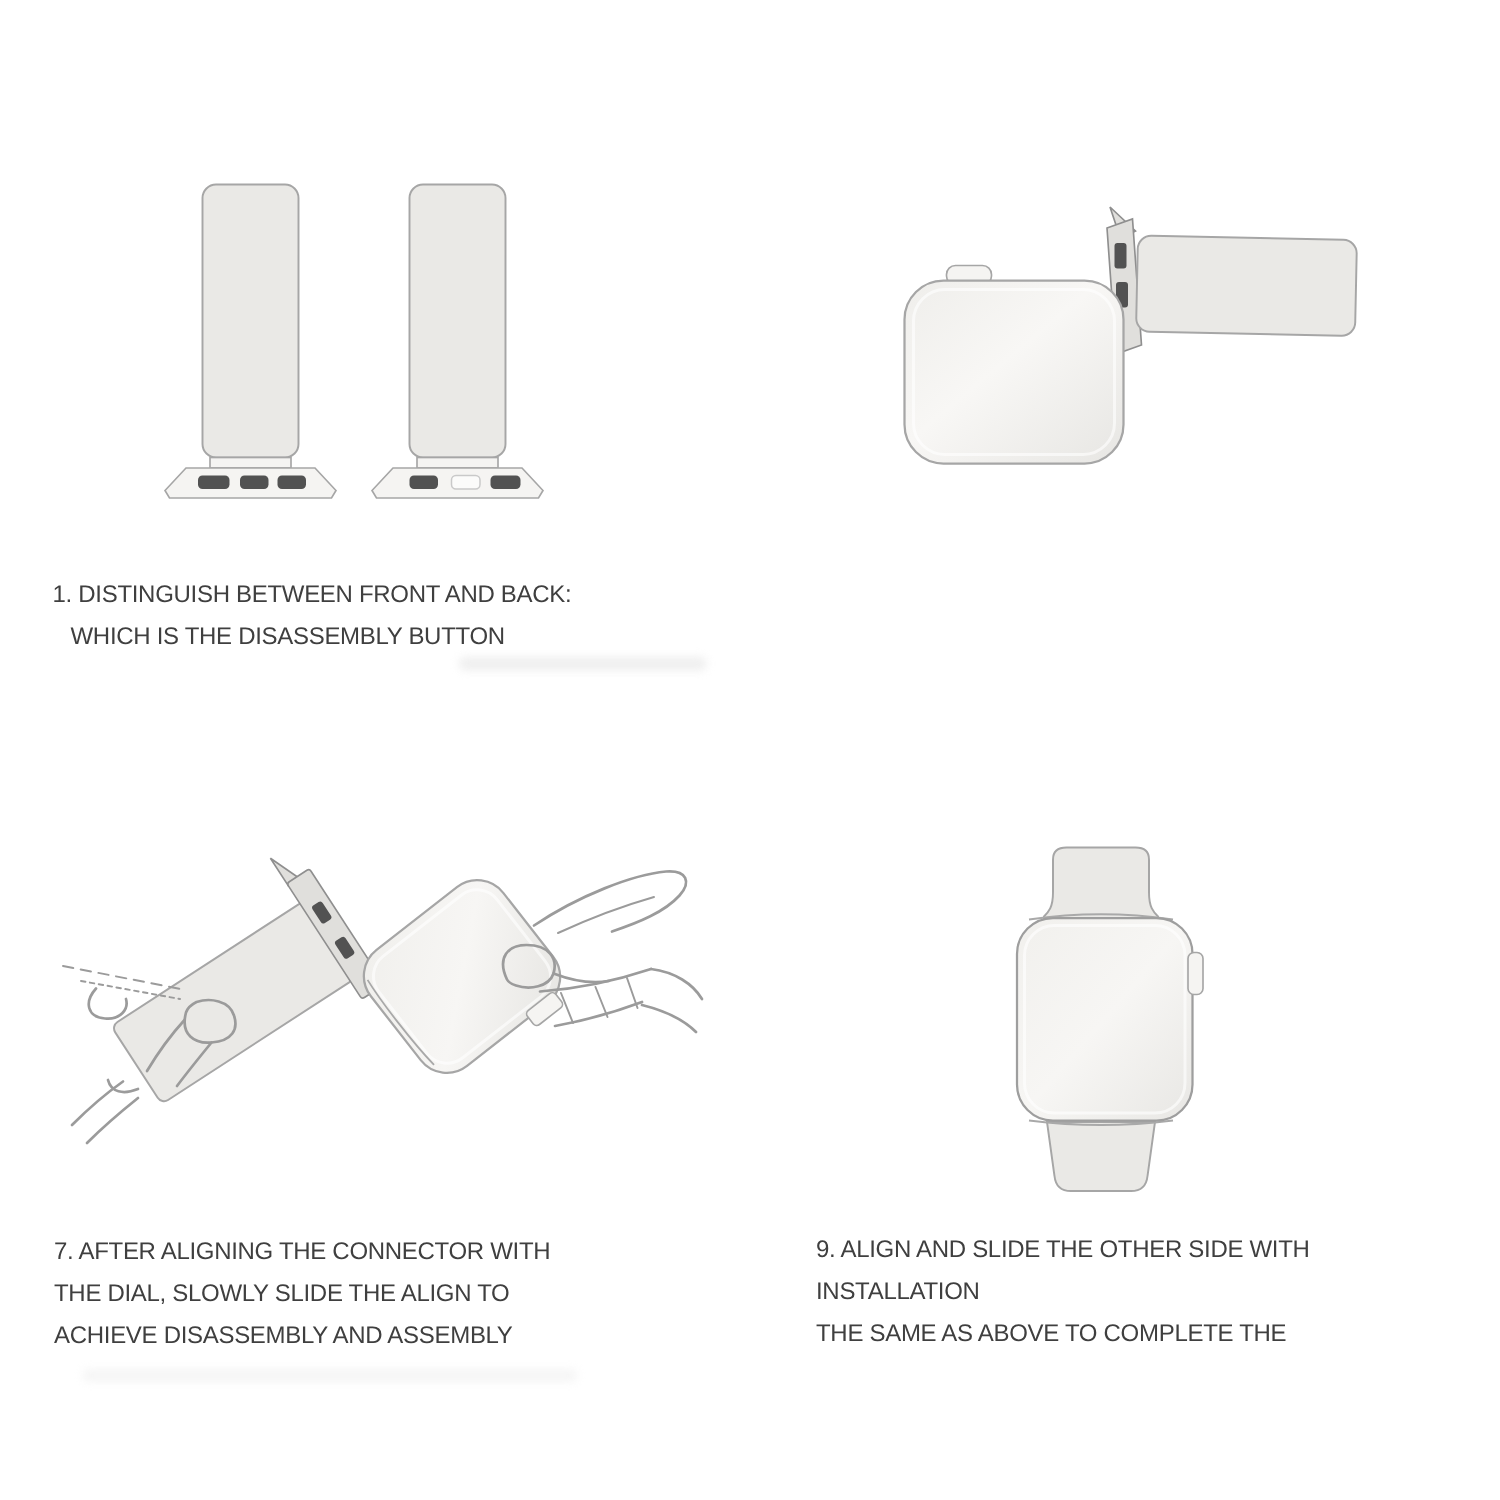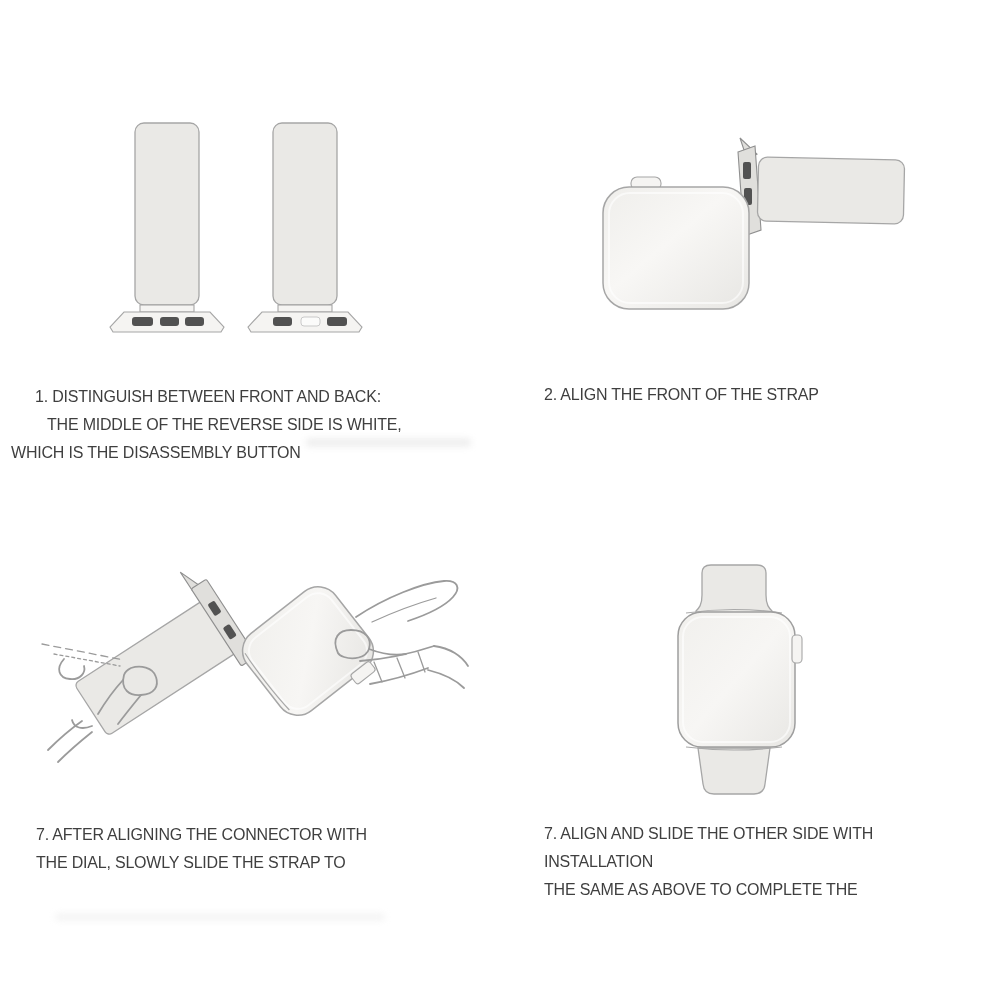--- a/index.html
+++ b/index.html
@@ -144,33 +144,32 @@
   <path class="groove" d="M16,58 Q64,51 112,58"></path>
   <path class="sf" d="M28,193 L100,193 L95,229 Q94,239 84,239 L44,239 Q34,239 33,229 Z"></path>
   <path class="groove" d="M16,192 Q64,198 112,192"></path>
   <rect x="8" y="57" width="117" height="135" rx="24" fill="url(#gC)" stroke="#9e9e9e" stroke-width="1.5"></rect>
   <rect class="sheen" x="13" y="62" width="107" height="125" rx="20"></rect>
   <rect class="sfl" x="122" y="80" width="10" height="28" rx="4"></rect>
 </svg>
 
 <div class="step" id="step1">
   <div class="line">1. DISTINGUISH BETWEEN FRONT AND BACK:</div>
-  <div class="line">THE MIDDLE OF THE REVERSE SIDE IS WHITE,</div>
   <div class="line">WHICH IS THE DISASSEMBLY BUTTON</div>
 </div>
 
 <div class="step" id="step2">
-  <div class="line">2. ALIGN THE FRONT OF THE STRAP</div>
 </div>
 
 <div class="step" id="step3">
   <div class="line">7. AFTER ALIGNING THE CONNECTOR WITH</div>
-  <div class="line">THE DIAL, SLOWLY SLIDE THE STRAP TO</div>
+  <div class="line">THE DIAL, SLOWLY SLIDE THE ALIGN TO</div>
+  <div class="line">ACHIEVE DISASSEMBLY AND ASSEMBLY</div>
 </div>
 
 <div class="step" id="step4">
-  <div class="line">7. ALIGN AND SLIDE THE OTHER SIDE WITH</div>
+  <div class="line">9. ALIGN AND SLIDE THE OTHER SIDE WITH</div>
   <div class="line">INSTALLATION</div>
   <div class="line">THE SAME AS ABOVE TO COMPLETE THE</div>
 </div>
 
 <div class="smudge" id="smudge1"></div>
 <div class="smudge" id="smudge2"></div>
 
 </body></html>

